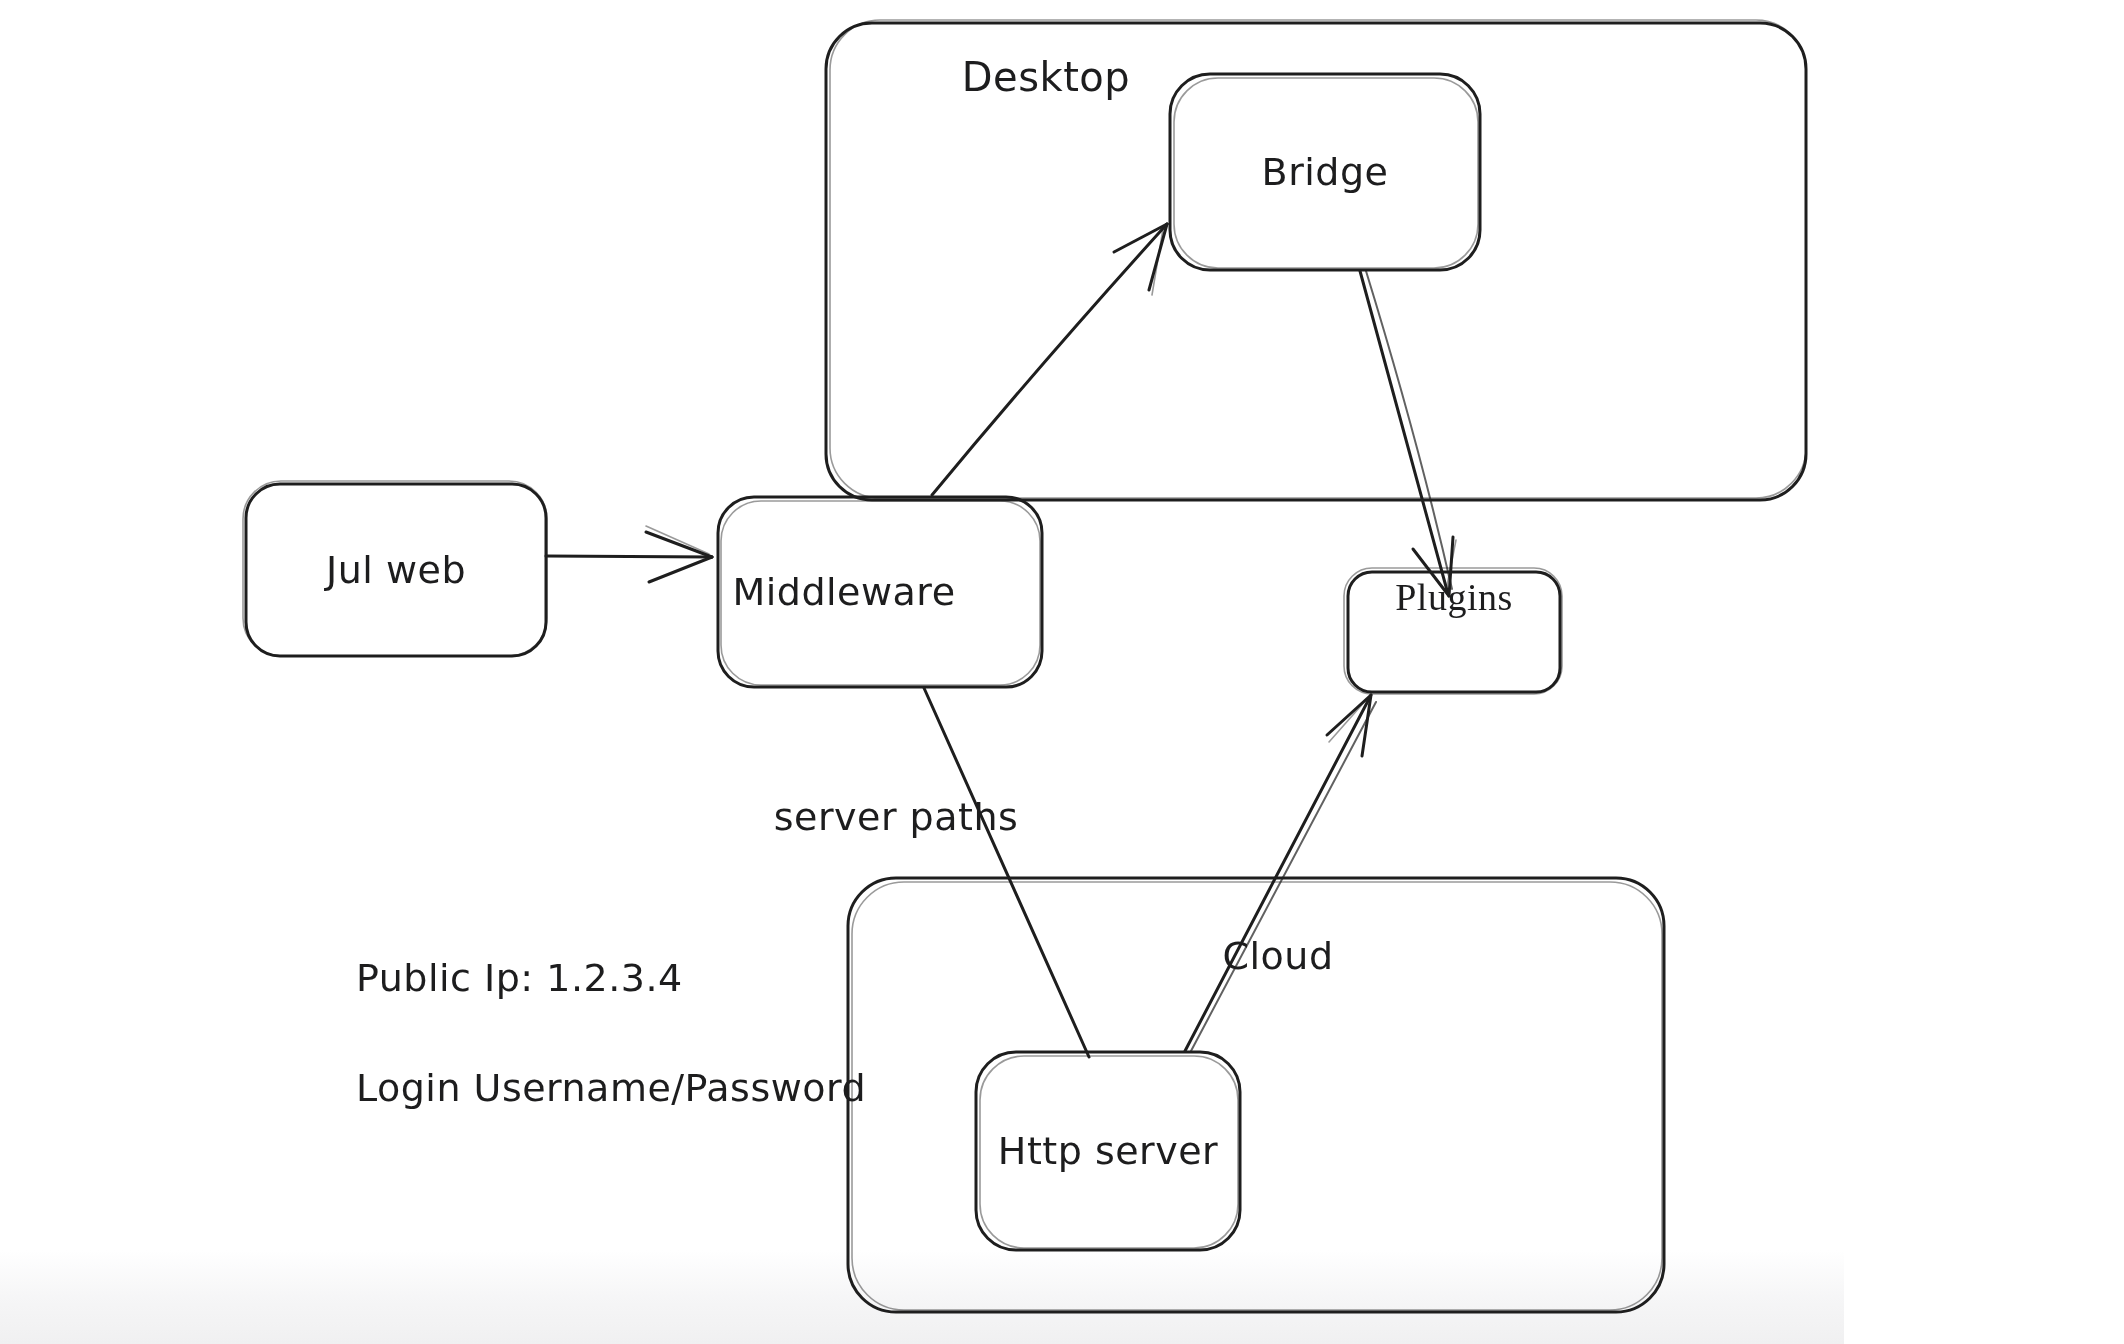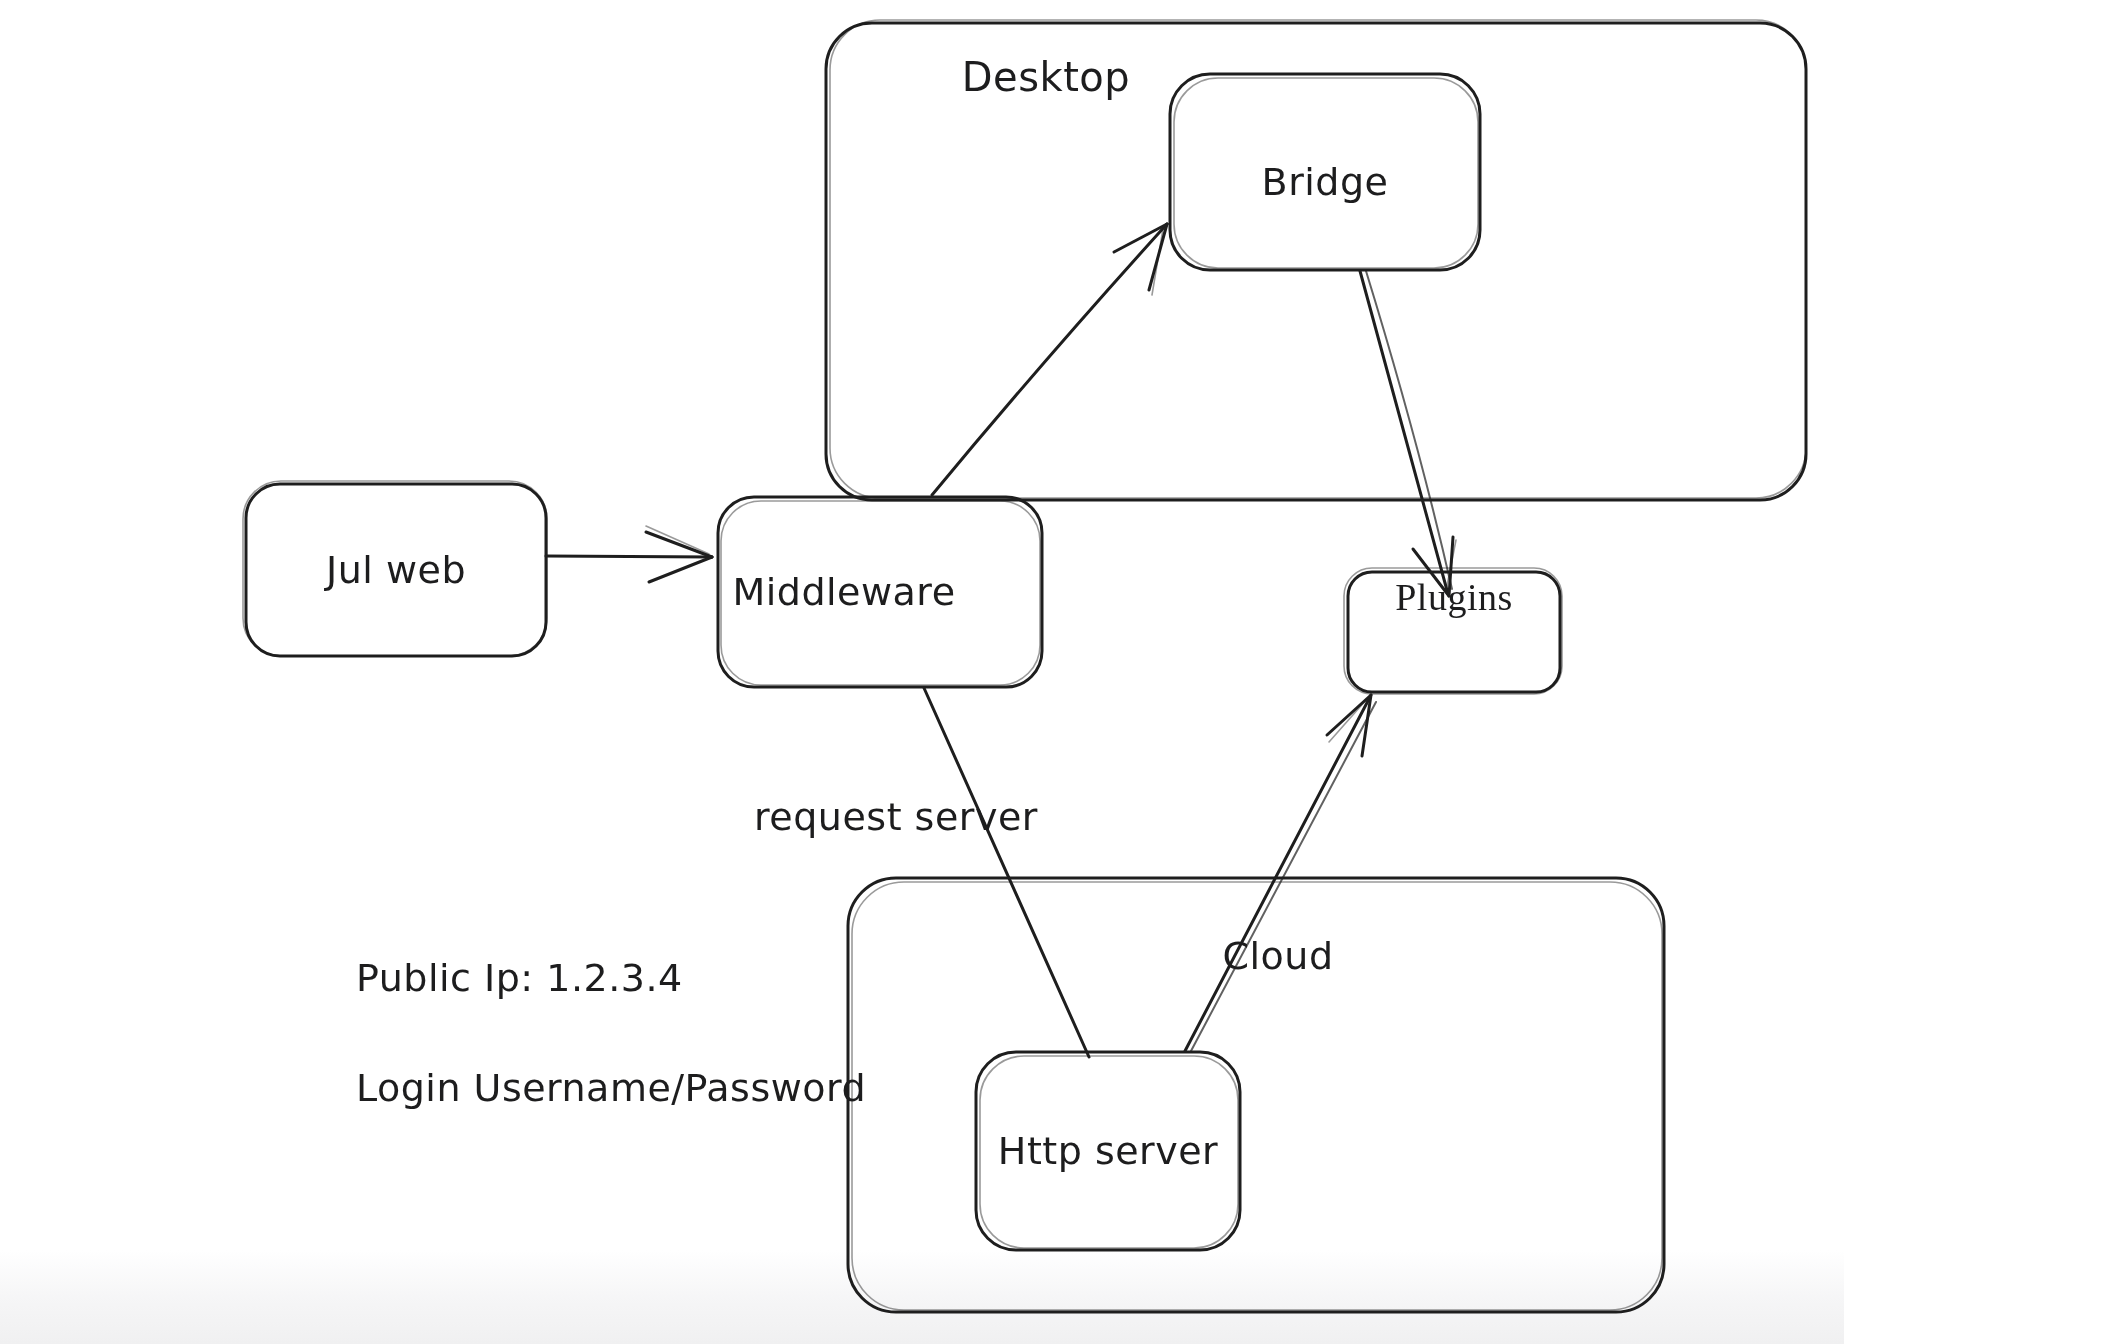--- a/index.html
+++ b/index.html
@@ -137,26 +137,26 @@
   </svg>
 
   <div class="lbl" style="left:1046px; top:77px; font-size:40px;">Desktop</div>
 
   <div class="lbl" style="left:1278px; top:956px;">Cloud</div>
 
   <div class="lbl" style="left:396px; top:570px;">Jul web</div>
 
   <div class="lbl" style="left:844px; top:592px;">Middleware</div>
 
-  <div class="lbl" style="left:1325px; top:172px;margin-top:10px;">Bridge</div>
+  <div class="lbl" style="left:1325px; top:172px;">Bridge</div>
 
   <div class="lbl" style="left:1454px; top:597px;font-family:Liberation Serif, serif;">Plugins</div>
 
   <div class="lbl" style="left:1108px; top:1151px;">Http server</div>
 
 
-  <div class="lbl" style="left:896px; top:817px;">request server</div>
+  <div class="lbl" style="left:896px; top:817px;">server paths</div>
 
   <div class="note-line" style="left:356px; top:956px;text-align:center;">Public Ip: 1.2.3.4</div>
 
   <div class="note-line" style="left:356px; top:1018px;margin-top:48px;">Login Username/Password</div>
 
 </div>
 
 </body></html>

